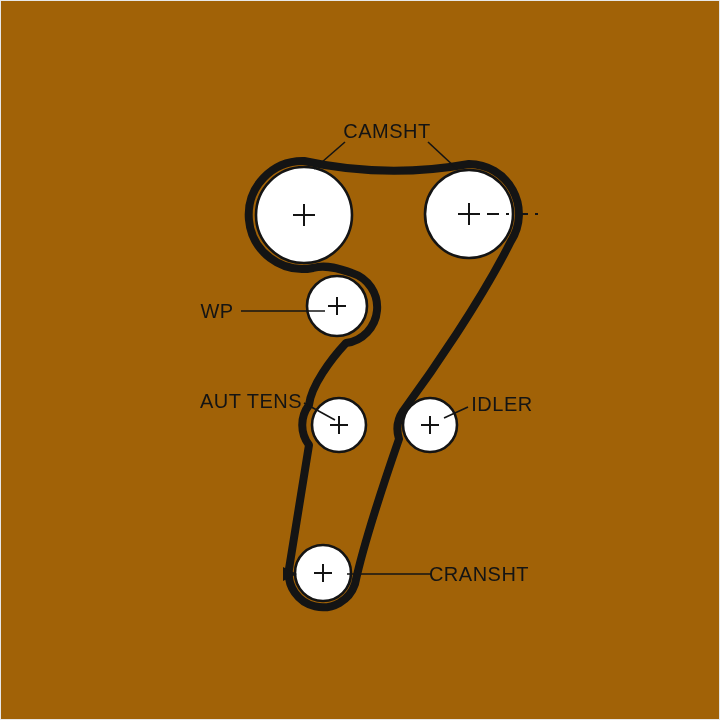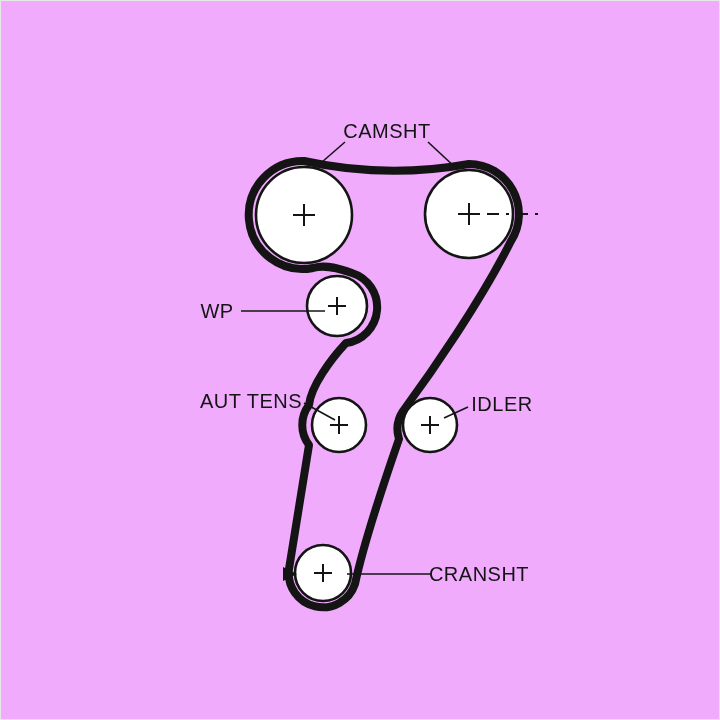--- a/index.html
+++ b/index.html
@@ -1,18 +1,18 @@
 <!DOCTYPE html>
 <html><head>
 <meta charset="utf-8">
 <style>
   html,body{margin:0;padding:0;background:#ffffff;}
   .stage{
     width:720px;height:720px;box-sizing:border-box;
-    background:#f0abfc;border:1px solid #e8e8e8;
+    background:#a16207;border:1px solid #e8e8e8;
     font-family:"Liberation Sans",sans-serif;
     position:relative;overflow:hidden;
   }
   svg{display:block;}
   .belt{fill:none;stroke:#141414;stroke-width:8;stroke-linejoin:round;stroke-linecap:round;}
   .pulley{fill:#ffffff;stroke:#141414;stroke-width:2.6;}
   .plus{fill:none;stroke:#141414;stroke-width:2;stroke-linecap:butt;}
   .leader{fill:none;stroke:#141414;stroke-width:1.6;stroke-linecap:butt;}
   .dashes{fill:none;stroke:#141414;stroke-width:2;stroke-dasharray:12 7 3 7;}
   .lbl{font-size:20px;fill:#141414;letter-spacing:0.5px;}

